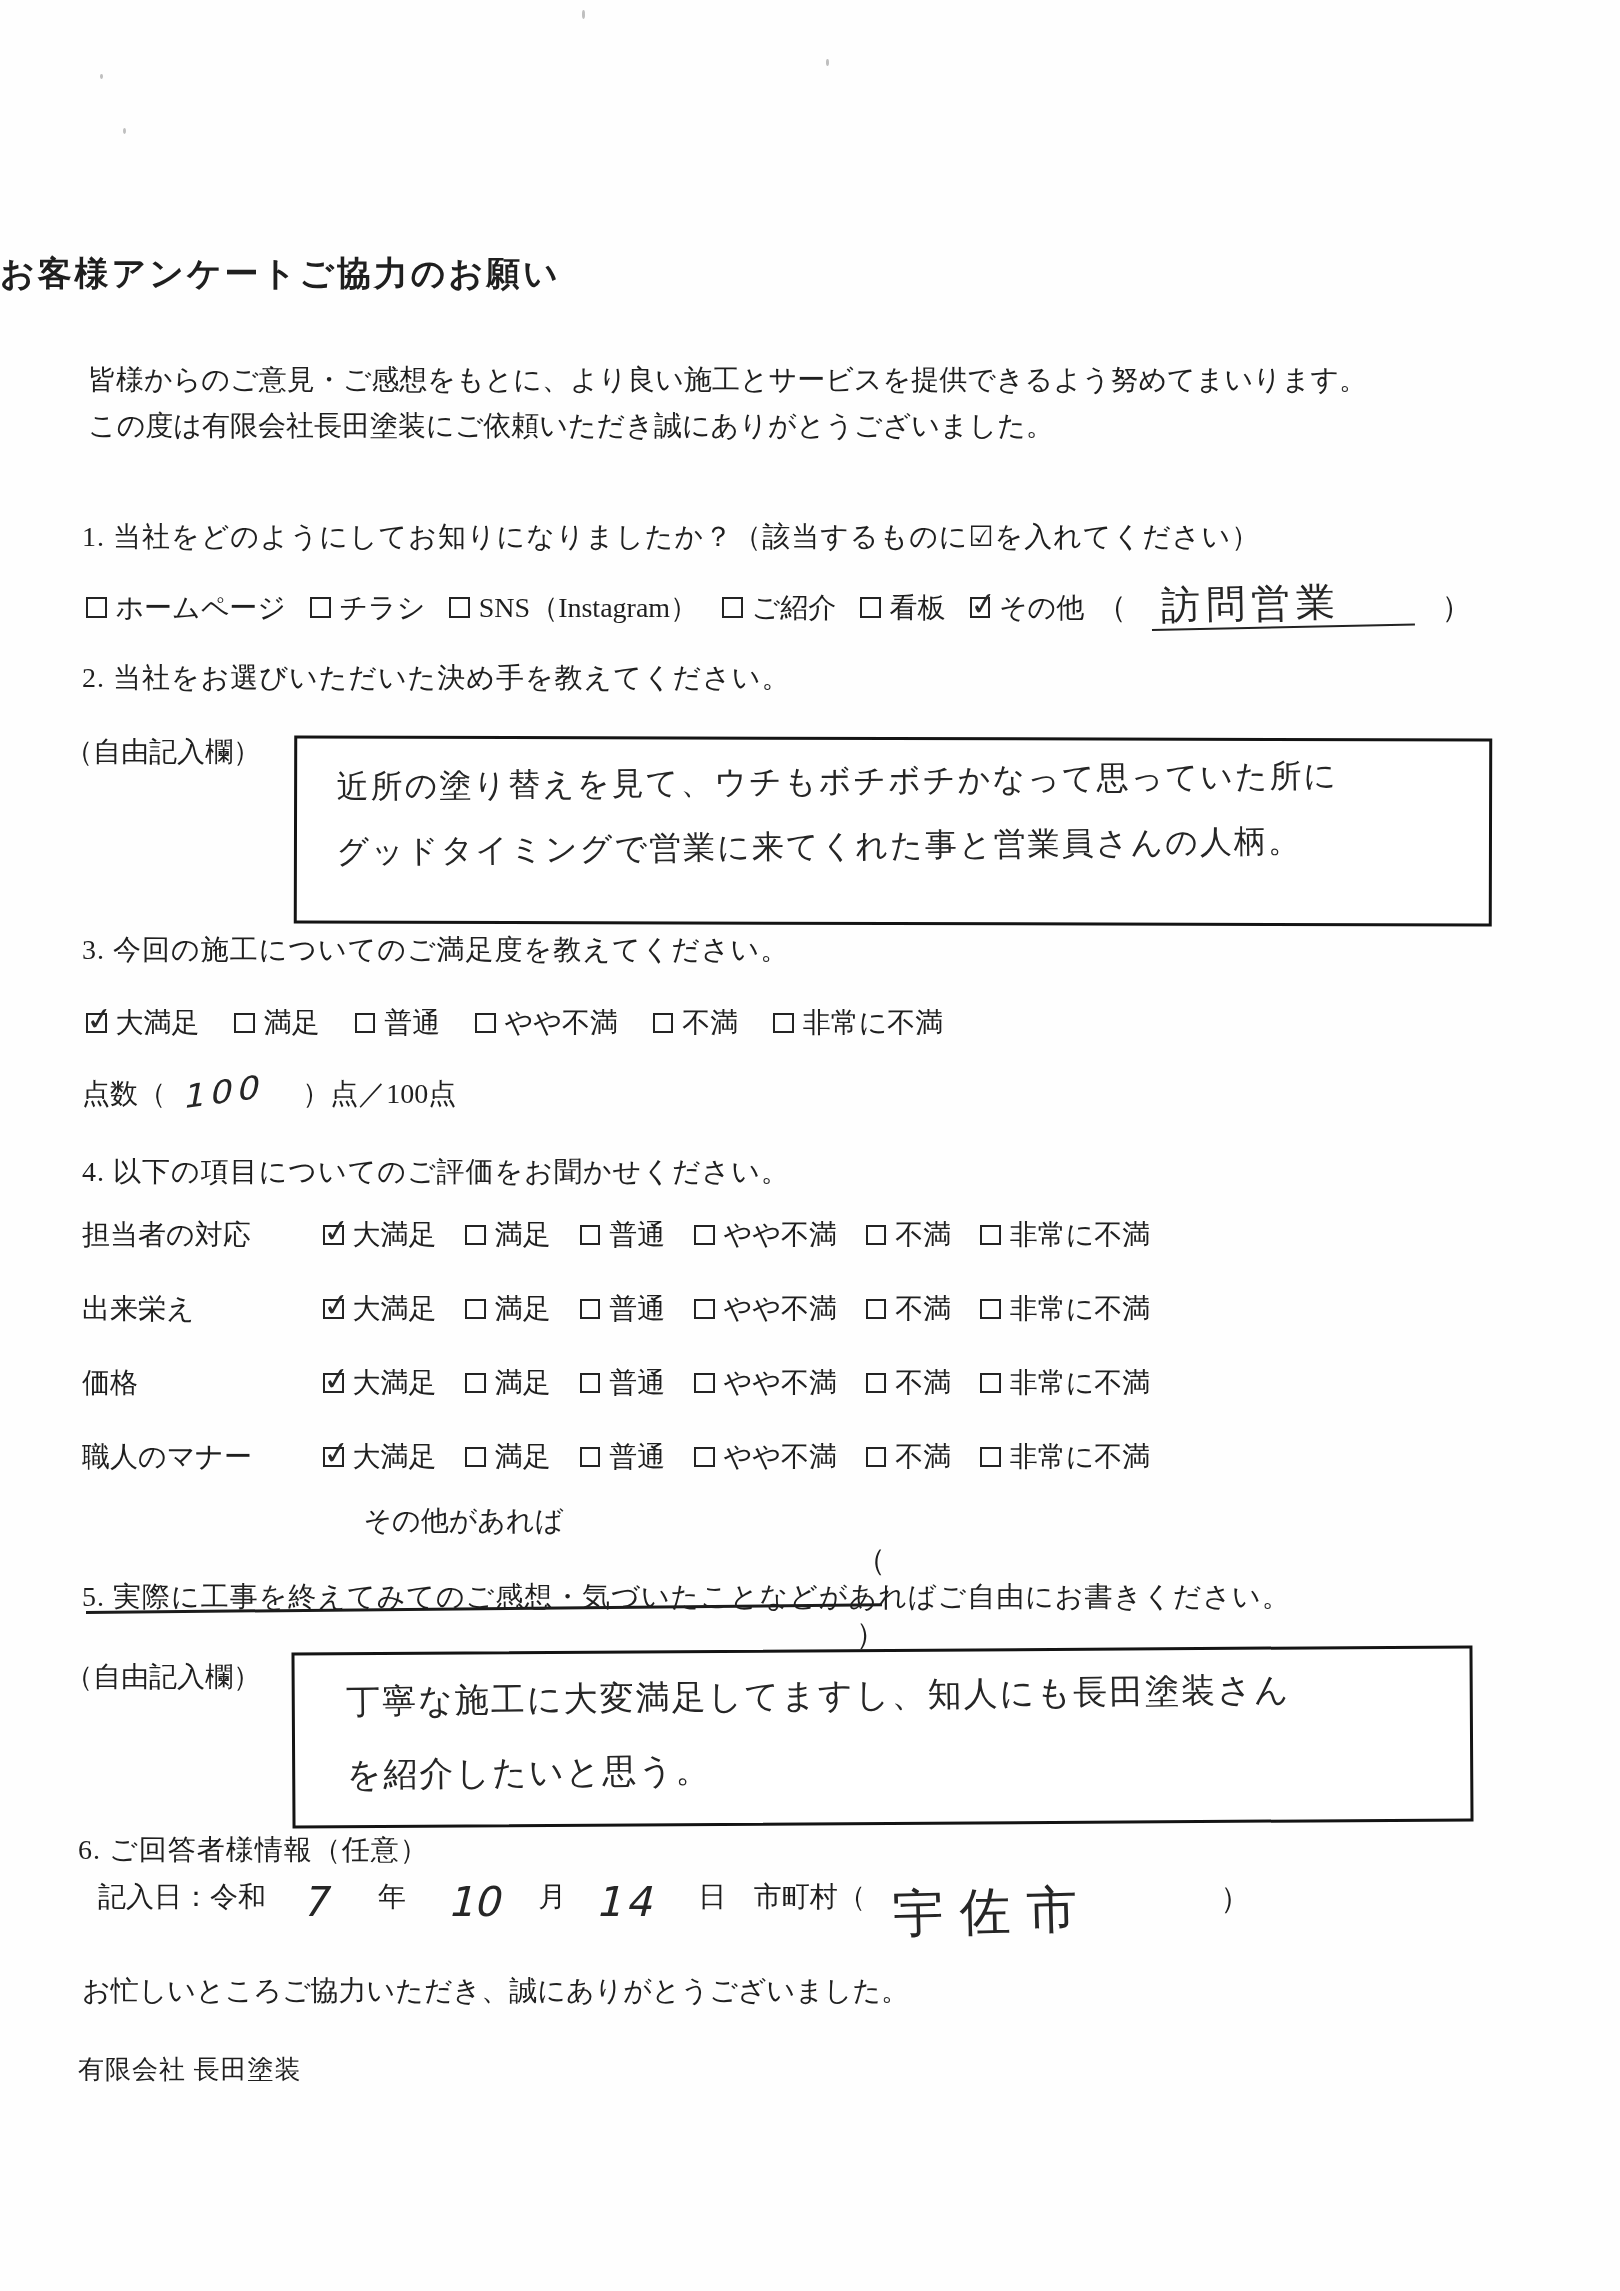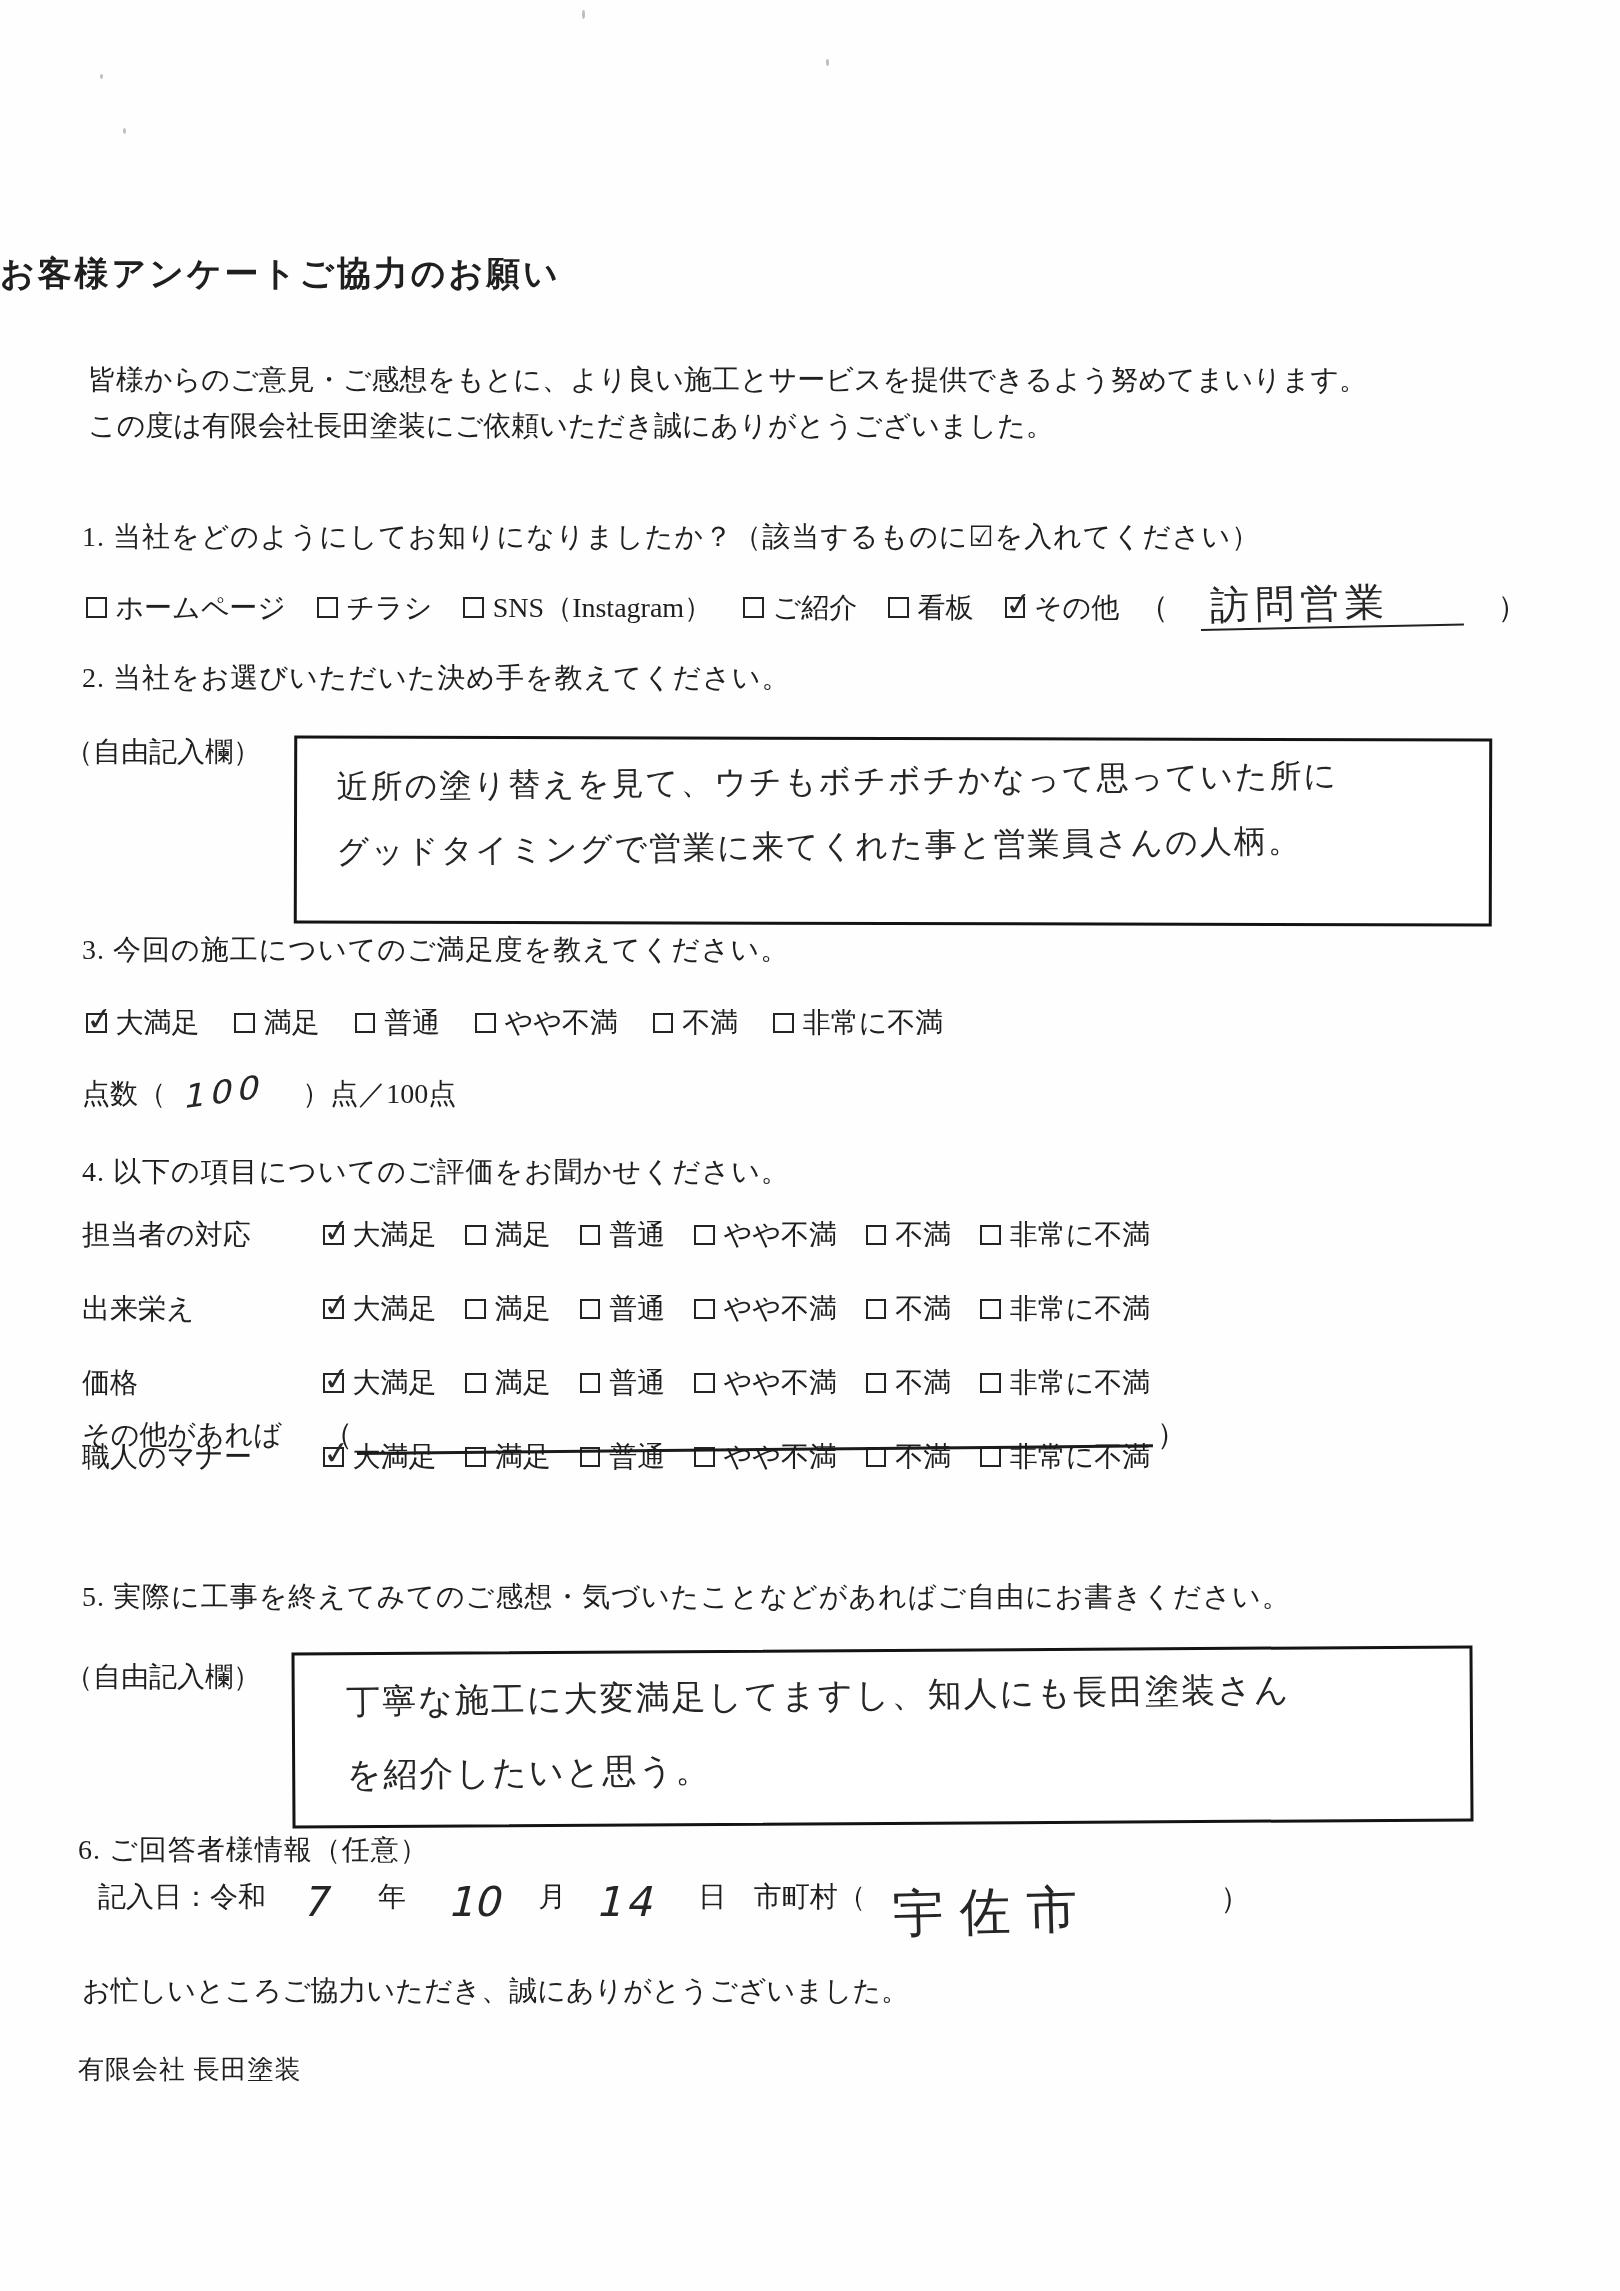--- a/index.html
+++ b/index.html
@@ -27,21 +27,21 @@
 
   .qh { font-size:28px; letter-spacing:1px; }
   #q1h { top:518px; left:82px; }
   #q2h { top:659px; left:82px; }
   #q3h { top:931px; left:82px; }
   #q4h { top:1153px; left:82px; }
   #q5h { top:1578px; left:82px; }
   #q6h { top:1831px; left:78px; }
 
   .optrow { display:flex; align-items:center; }
-  #q1row { top:584px; left:86px; gap:31px; }
+  #q1row { top:584px; left:86px; gap:24px; }
   #q3row { top:1004px; left:86px; gap:35px; }
 
   .opt { display:inline-flex; align-items:center; font-size:28px; white-space:nowrap; }
   .cb {
     display:inline-block; width:20.6px; height:20.6px;
     border:2.9px solid #242424; margin-right:8.8px;
     position:relative; flex:none; background:#fff;
   }
   .cb.checked::after {
     content:"✓";
@@ -76,21 +76,21 @@
     display:inline-block; font-size:33px; letter-spacing:4.9px;
     transform:skewX(-18deg) rotate(-8deg);
     margin:0 39px 2px 19.6px;
   }
 
   #q4rows { top:1198px; left:82px; }
   .q4row { display:flex; align-items:center; height:74px; }
   .q4label { width:241px; font-size:28px; flex:none; }
   .q4row .optrow2 { display:flex; align-items:center; gap:29px; }
 
-  #q4other { top:1414px; left:82px; display:flex; align-items:flex-end; font-size:28px; }
+  #q4other { top:1502px; left:82px; display:flex; align-items:flex-end; font-size:28px;flex-direction:column; }
   #q4other .q4label { align-self:center; }
   .blank-line {
     display:inline-block; width:796px; height:33px;
     border-bottom:3.9px solid #1b1b1b;
     transform:rotate(-0.55deg); transform-origin:left bottom;
     margin:0 3.9px;
   }
 
   #q6line { top:1878px; left:82px; display:flex; height:84px; font-size:28px;margin-left:16px; }
   .hw-num { display:inline-block; font-size:41px; transform:skewX(-14deg); }

